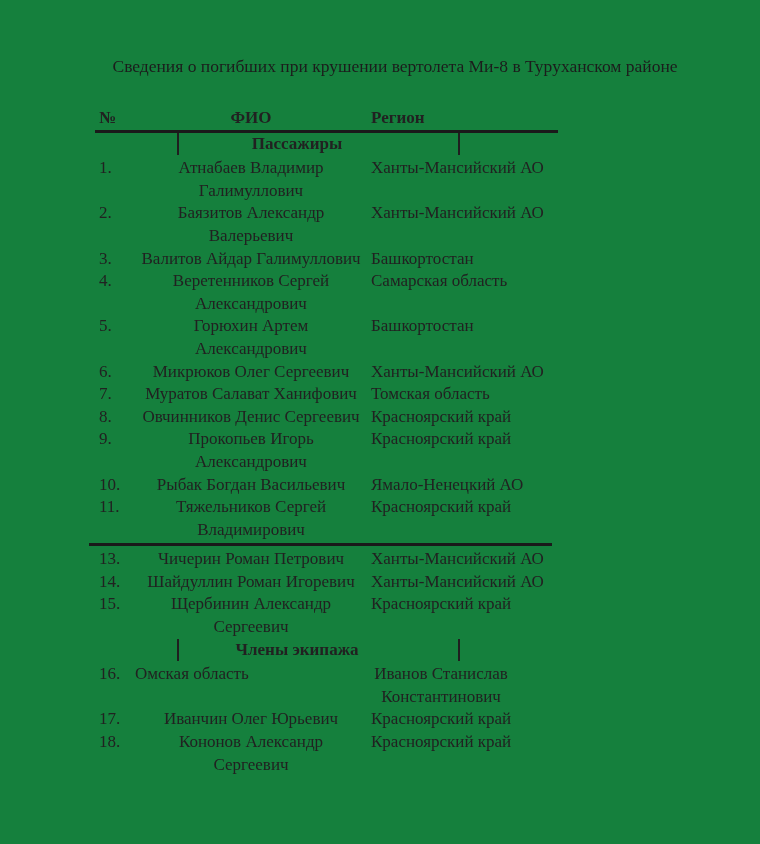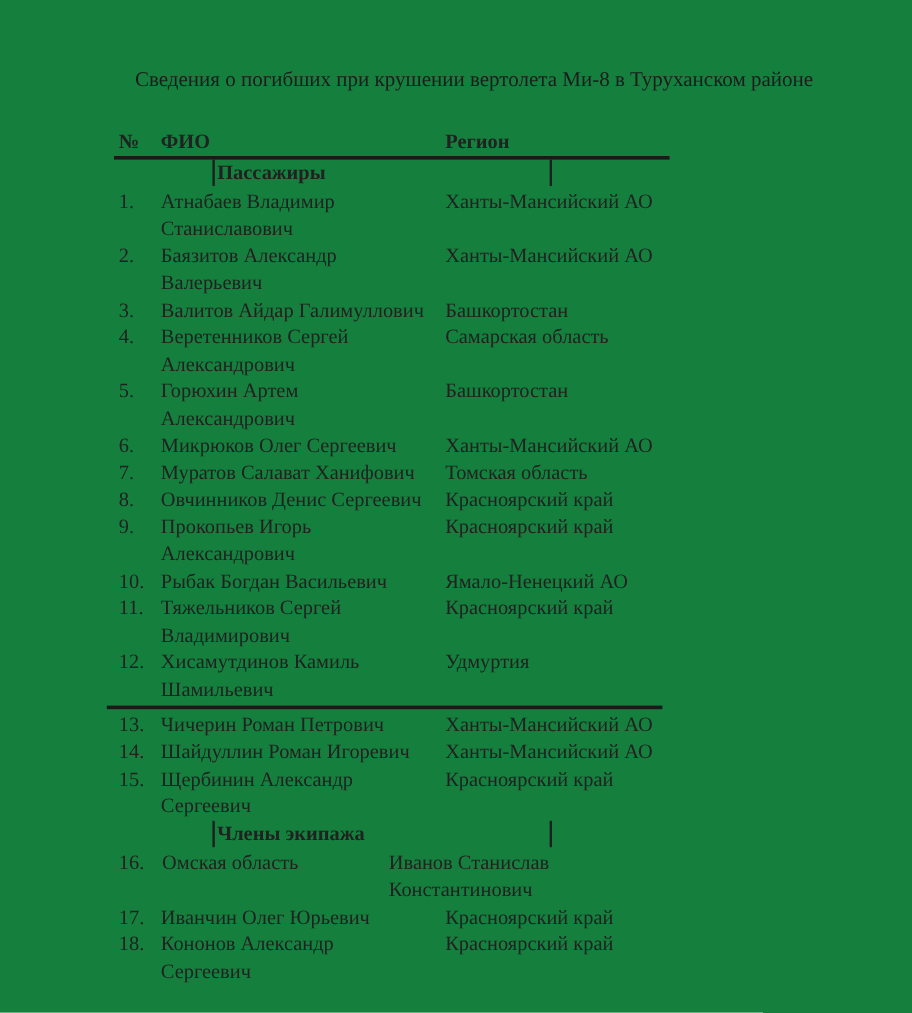--- a/index.html
+++ b/index.html
@@ -46,20 +46,21 @@
   .c-num {
     width: 37px;
     padding-left: 4px;
     flex: none;
   }
   .c-name {
     width: 236px;
     padding-left: 2px;
     flex: none;
     white-space: pre-line;
+    text-align: center;
   }
   .c-region {
     flex: 1;
     padding-left: 3px;
   }
   .section { margin-bottom: 2px; gap: 45px; }
   .section .c-name {
     font-weight: bold;
     border-left: 2px solid #1f1f1f;
   }
@@ -87,21 +88,21 @@
     </div>
     <div id="rows">
         <div class="row section">
           <div class="cell c-num"></div>
           <div class="cell c-name">Пассажиры</div>
           <div class="cell c-region"></div>
         </div>
         <div class="row">
           <div class="cell c-num">1.</div>
           <div class="cell c-name">Атнабаев Владимир
-Станиславович</div>
+Галимуллович</div>
           <div class="cell c-region">Ханты-Мансийский АО</div>
         </div>
         <div class="row">
           <div class="cell c-num">2.</div>
           <div class="cell c-name">Баязитов Александр
 Валерьевич</div>
           <div class="cell c-region">Ханты-Мансийский АО</div>
         </div>
         <div class="row">
           <div class="cell c-num">3.</div>
@@ -145,26 +146,20 @@
           <div class="cell c-num">10.</div>
           <div class="cell c-name">Рыбак Богдан Васильевич</div>
           <div class="cell c-region">Ямало-Ненецкий АО</div>
         </div>
         <div class="row">
           <div class="cell c-num">11.</div>
           <div class="cell c-name">Тяжельников Сергей
 Владимирович</div>
           <div class="cell c-region">Красноярский край</div>
         </div>
-        <div class="row">
-          <div class="cell c-num">12.</div>
-          <div class="cell c-name">Хисамутдинов Камиль
-Шамильевич</div>
-          <div class="cell c-region">Удмуртия</div>
-        </div>
         <div class="divider"></div>
         <div class="row">
           <div class="cell c-num">13.</div>
           <div class="cell c-name">Чичерин Роман Петрович</div>
           <div class="cell c-region">Ханты-Мансийский АО</div>
         </div>
         <div class="row">
           <div class="cell c-num">14.</div>
           <div class="cell c-name">Шайдуллин Роман Игоревич</div>
           <div class="cell c-region">Ханты-Мансийский АО</div>

